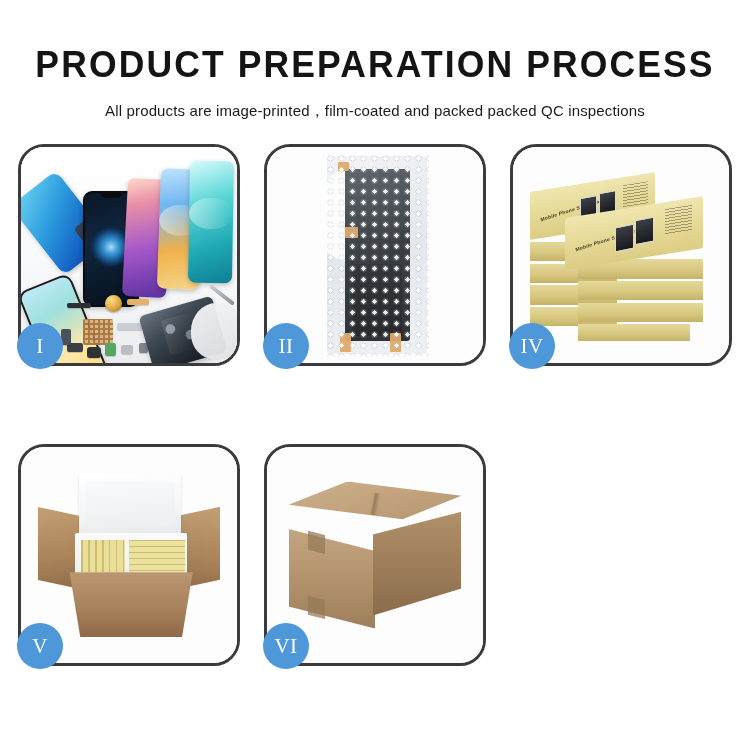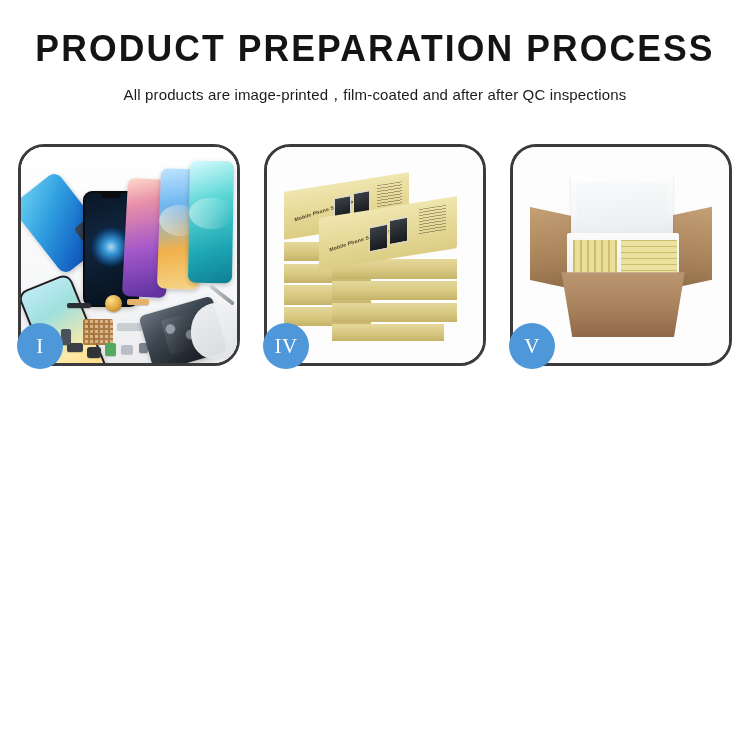--- a/index.html
+++ b/index.html
@@ -12,21 +12,21 @@
     background: #ffffff;
     font-family: "Liberation Sans", sans-serif;
     overflow: hidden;
     position: relative;
   }
 
   
   .header {
     width: 100%;
     text-align: center;
-    padding-top: 30px;
+    padding-top: 46px;
     box-sizing: border-box;
   }
   .title {
     font-family: "Liberation Sans", sans-serif;
     font-size: 37px;
     font-weight: 700;
     letter-spacing: 2.2px;
     color: #141414;
     line-height: 1;
     transform: scaleX(0.96);
@@ -415,21 +415,21 @@
     width:8%; height:9%;
     background:rgba(150,121,88,.75);
     transform:skewY(14deg);
   }
 </style>
 </head>
 <body>
 
 <div class="header">
   <div class="title">PRODUCT PREPARATION PROCESS</div>
-  <div class="subtitle">All products are image-printed，film-coated and after after QC inspections</div>
+  <div class="subtitle">All products are image-printed，film-coated and packed packed QC inspections</div>
 </div>
 
 <div class="grid">
 
   <div class="panel p1">
     <div class="panel-inner">
       <div class="wash"></div>
       <div class="ph ph-blue-tilt"></div>
       <div class="ph ph-glass"></div>
       <div class="ph ph-purple"></div>
@@ -447,20 +447,32 @@
       <div class="flex f7"></div>
       <div class="flex f8"></div>
       <div class="flex f9"></div>
       <div class="ph ph-chassis"></div>
       <div class="tweezer"></div>
       <div class="hand"></div>
     </div>
     <div class="badge">I</div>
   </div>
 
+  <div class="panel p2">
+    <div class="panel-inner">
+      <div class="wrap"></div>
+      <div class="inner-part"></div>
+      <div class="tape t1"></div>
+      <div class="tape t2"></div>
+      <div class="tape t3"></div>
+      <div class="tape t4"></div>
+      <div class="bubbles"></div>
+    </div>
+    <div class="badge">II</div>
+  </div>
 
 
   <div class="panel p4">
     <div class="panel-inner">
       <div class="stackwrap">
 
         <div class="sbox-side" style="left:8%;top:44%;width:40%;height:9%;"></div>
         <div class="sbox-side" style="left:8%;top:54%;width:40%;height:9%;"></div>
         <div class="sbox-side" style="left:8%;top:64%;width:40%;height:9%;"></div>
         <div class="sbox-side" style="left:8%;top:74%;width:40%;height:9%;"></div>
@@ -494,14 +506,25 @@
       <div class="flapR"></div>
       <div class="foam-lid"></div>
       <div class="foam-body"></div>
       <div class="ybox-group ybox-g1"></div>
       <div class="ybox-group ybox-g2"></div>
       <div class="carton-front"></div>
     </div>
     <div class="badge">V</div>
   </div>
 
+  <div class="panel p6">
+    <div class="panel-inner">
+      <div class="top"></div>
+      <div class="seam"></div>
+      <div class="left"></div>
+      <div class="right"></div>
+      <div class="tape-a"></div>
+      <div class="tape-b"></div>
+    </div>
+    <div class="badge">VI</div>
+  </div>
 
 </div>
 
 </body></html>

